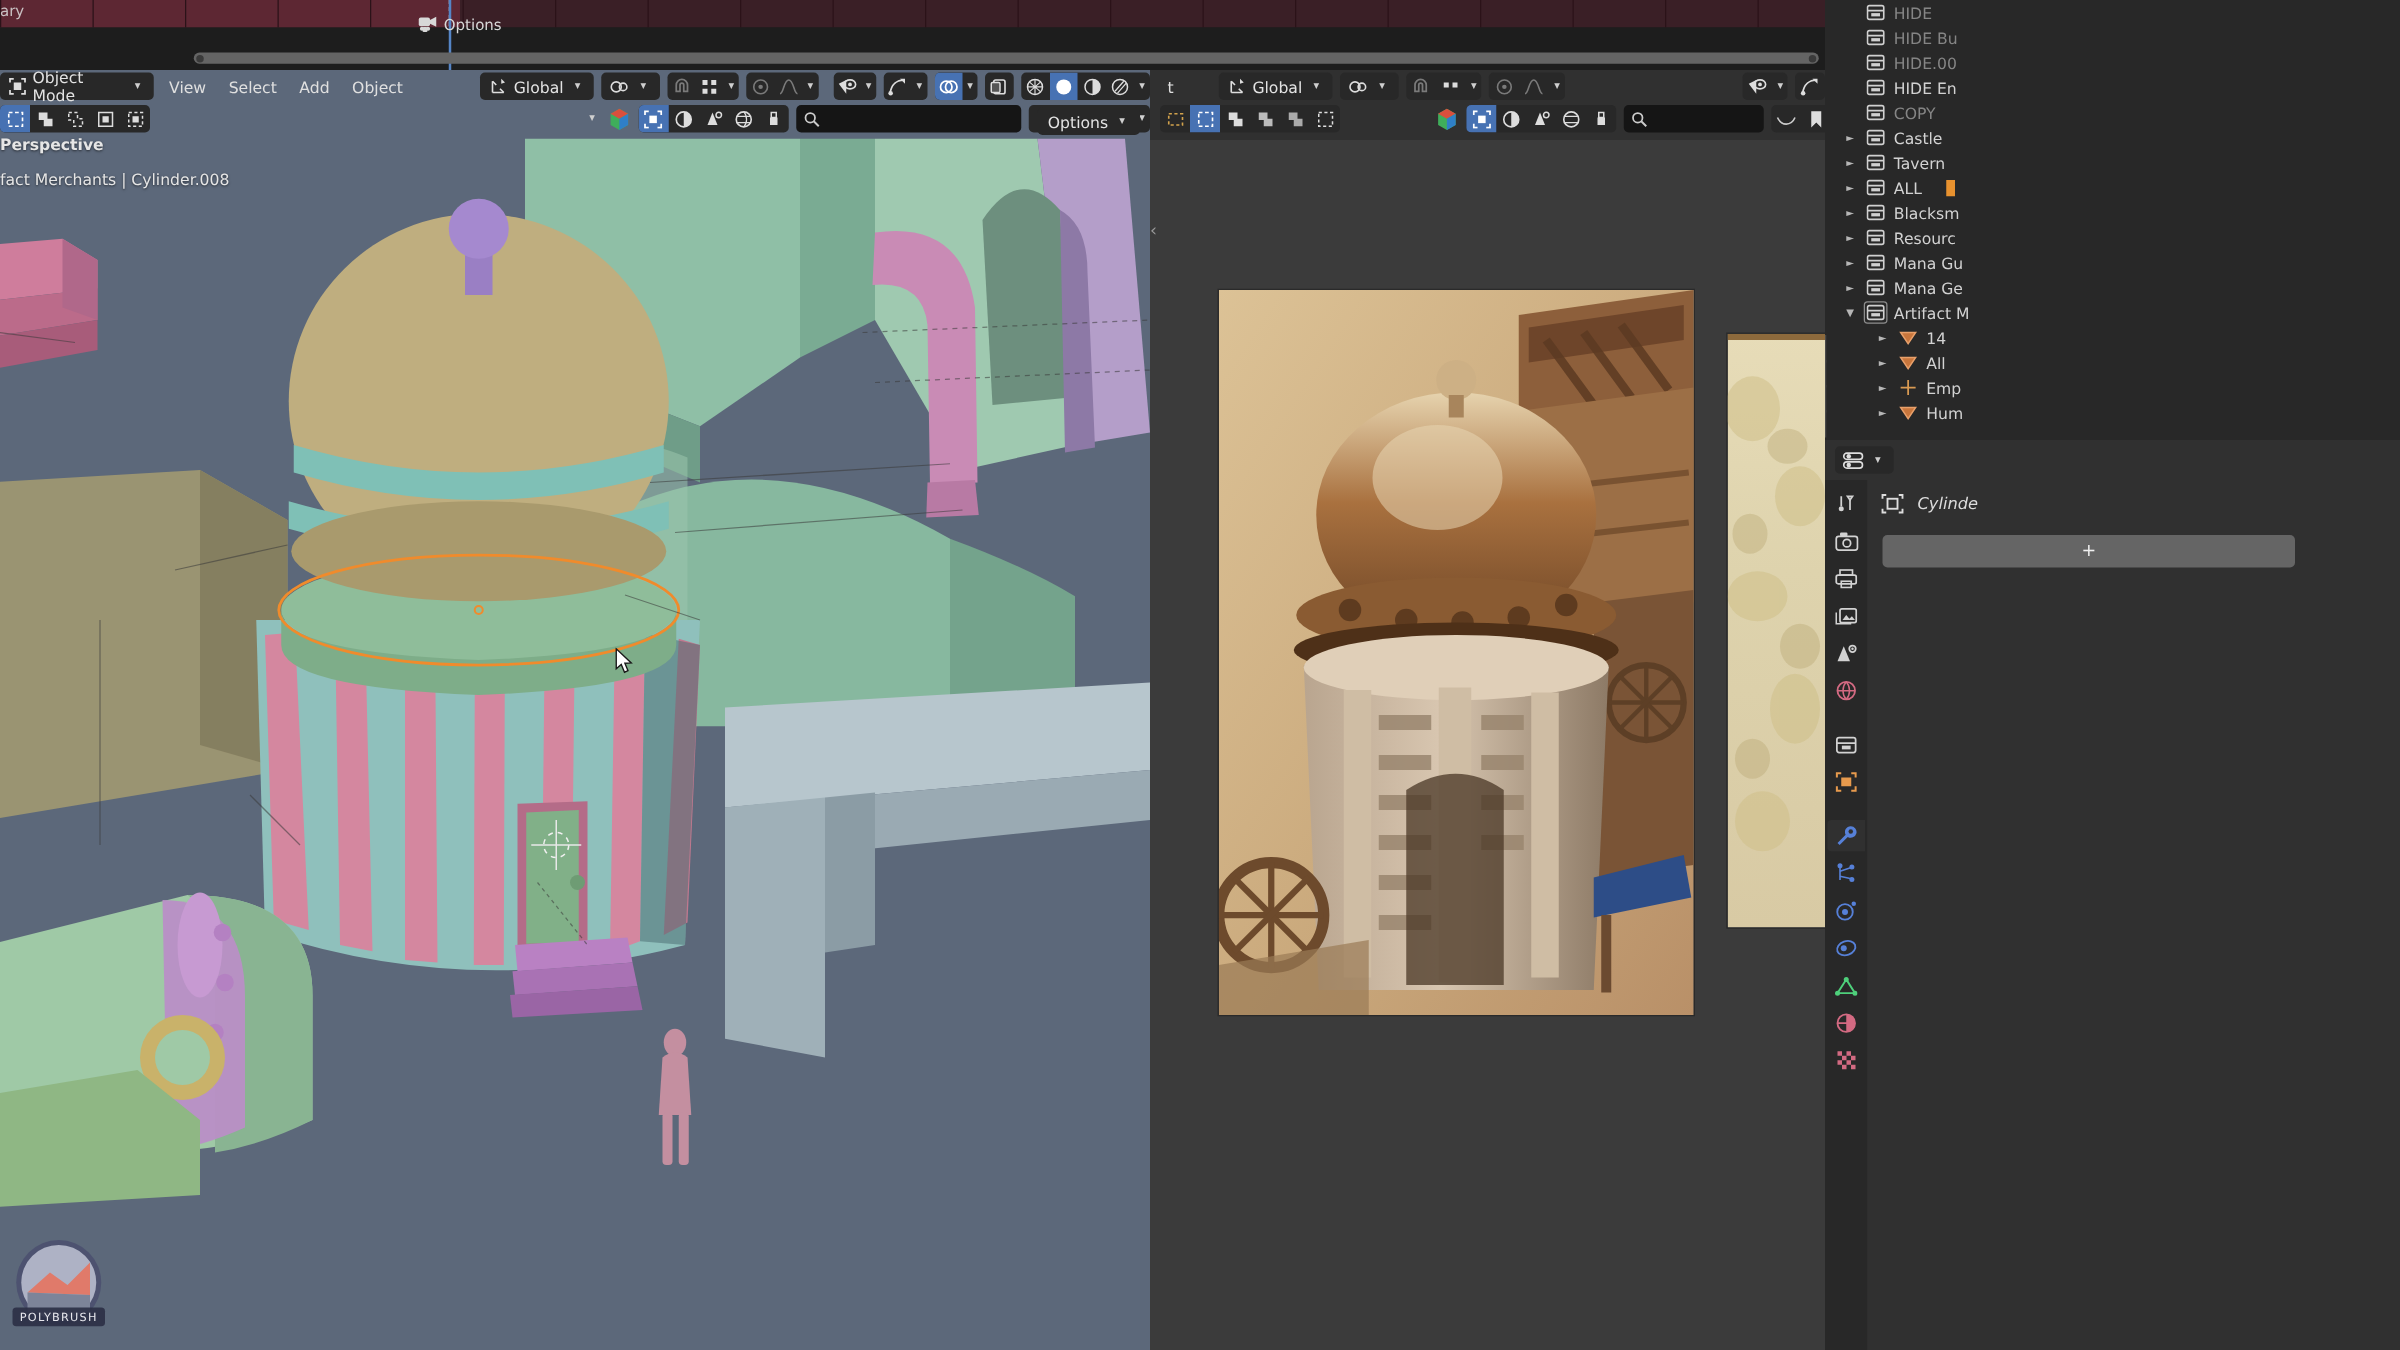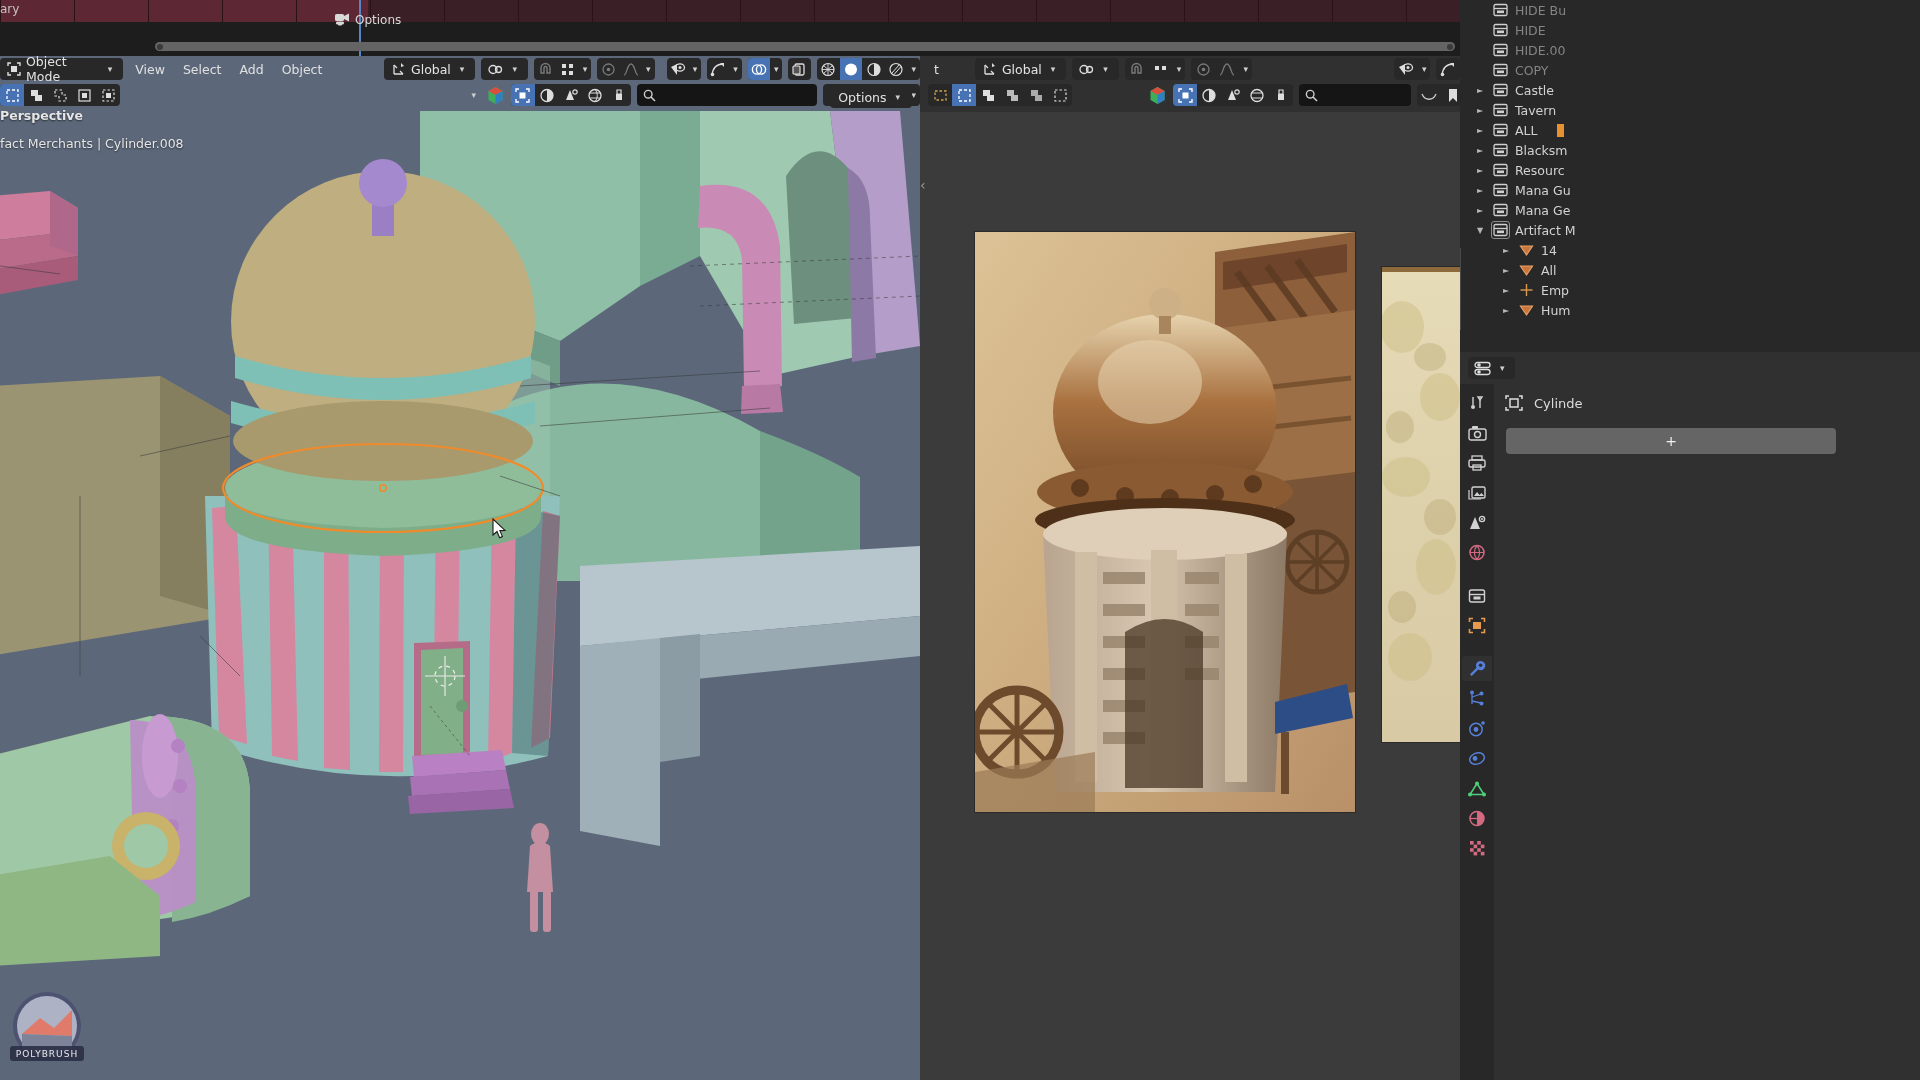--- a/index.html
+++ b/index.html
@@ -87,21 +87,21 @@
   
   .props { position:absolute; left:1460px; top:352px; width:460px; height:728px; background:#303030; }
   .props-top { position:absolute; left:0; top:0; width:460px; height:32px; background:#303030;}
   .props-editor-sel { position:absolute; left:8px; top:5px; background:#282828; border-radius:4px;
      height:22px; display:flex; align-items:center; padding:0 6px; gap:4px; }
   .props-tabs { position:absolute; left:0px; top:32px; width:34px; height:696px; background:#282828;
      display:flex; flex-direction:column; align-items:center; padding-top:6px; gap:5px; }
   .ptab { width:30px; height:25px; display:flex; align-items:center; justify-content:center;
      border-radius:3px 0 0 3px;}
   .ptab.active { background:#303030; }
-  .props-body { position:absolute; left:34px; top:32px; width:426px; height:696px; background:#303030; }
+  .props-body { position:absolute; left:34px; top:32px; width:426px; height:696px; background:#303030;font-style:italic; }
   .props-breadcrumb { position:absolute; left:10px; top:10px; display:flex; align-items:center;
      gap:10px; color:#dcdcdc; font-size:13px; }
   .add-mod { position:absolute; left:12px; top:44px; width:330px; height:26px; background:#656565;
      border-radius:4px; display:flex; align-items:center; justify-content:center;
      color:#f0f0f0; font-size:14px; }
 
   .cursor { position:absolute; left:492px; top:518px; width:16px; height:22px; pointer-events:none;}
   svg { display:block; }
 </style>
 </head>
@@ -867,47 +867,60 @@
           <span class="tri"></span>
           <span class="ol-icon-box" style="display: inline-flex; padding: 1px;">
             <svg width="15" height="14" viewBox="0 0 15 14">
               <g fill="none" stroke="#d0d0d0" stroke-width="1.3">
                 <rect x="1" y="1.5" width="13" height="11" rx="1.5"></rect>
                 <line x1="1" y1="5.5" x2="14" y2="5.5"></line>
               </g>
               <rect x="4" y="7.5" width="7" height="2.6" fill="#d0d0d0"></rect>
             </svg>
           </span>
-          <span>HIDE Bu</span>
+          <span>HIDE</span>
         </div>
         <div class="ol-row dim">
           <span class="tri"></span>
           <span class="ol-icon-box" style="display: inline-flex; padding: 1px;">
             <svg width="15" height="14" viewBox="0 0 15 14">
               <g fill="none" stroke="#d0d0d0" stroke-width="1.3">
                 <rect x="1" y="1.5" width="13" height="11" rx="1.5"></rect>
                 <line x1="1" y1="5.5" x2="14" y2="5.5"></line>
               </g>
               <rect x="4" y="7.5" width="7" height="2.6" fill="#d0d0d0"></rect>
             </svg>
           </span>
-          <span>HIDE</span>
+          <span>HIDE Bu</span>
         </div>
         <div class="ol-row dim">
           <span class="tri"></span>
           <span class="ol-icon-box" style="display: inline-flex; padding: 1px;">
             <svg width="15" height="14" viewBox="0 0 15 14">
               <g fill="none" stroke="#d0d0d0" stroke-width="1.3">
                 <rect x="1" y="1.5" width="13" height="11" rx="1.5"></rect>
                 <line x1="1" y1="5.5" x2="14" y2="5.5"></line>
               </g>
               <rect x="4" y="7.5" width="7" height="2.6" fill="#d0d0d0"></rect>
             </svg>
           </span>
           <span>HIDE.00</span>
+        </div>
+        <div class="ol-row">
+          <span class="tri"></span>
+          <span class="ol-icon-box" style="display: inline-flex; padding: 1px;">
+            <svg width="15" height="14" viewBox="0 0 15 14">
+              <g fill="none" stroke="#d0d0d0" stroke-width="1.3">
+                <rect x="1" y="1.5" width="13" height="11" rx="1.5"></rect>
+                <line x1="1" y1="5.5" x2="14" y2="5.5"></line>
+              </g>
+              <rect x="4" y="7.5" width="7" height="2.6" fill="#d0d0d0"></rect>
+            </svg>
+          </span>
+          <span>HIDE En</span>
         </div>
         <div class="ol-row dim">
           <span class="tri"></span>
           <span class="ol-icon-box" style="display: inline-flex; padding: 1px;">
             <svg width="15" height="14" viewBox="0 0 15 14">
               <g fill="none" stroke="#d0d0d0" stroke-width="1.3">
                 <rect x="1" y="1.5" width="13" height="11" rx="1.5"></rect>
                 <line x1="1" y1="5.5" x2="14" y2="5.5"></line>
               </g>
               <rect x="4" y="7.5" width="7" height="2.6" fill="#d0d0d0"></rect>

